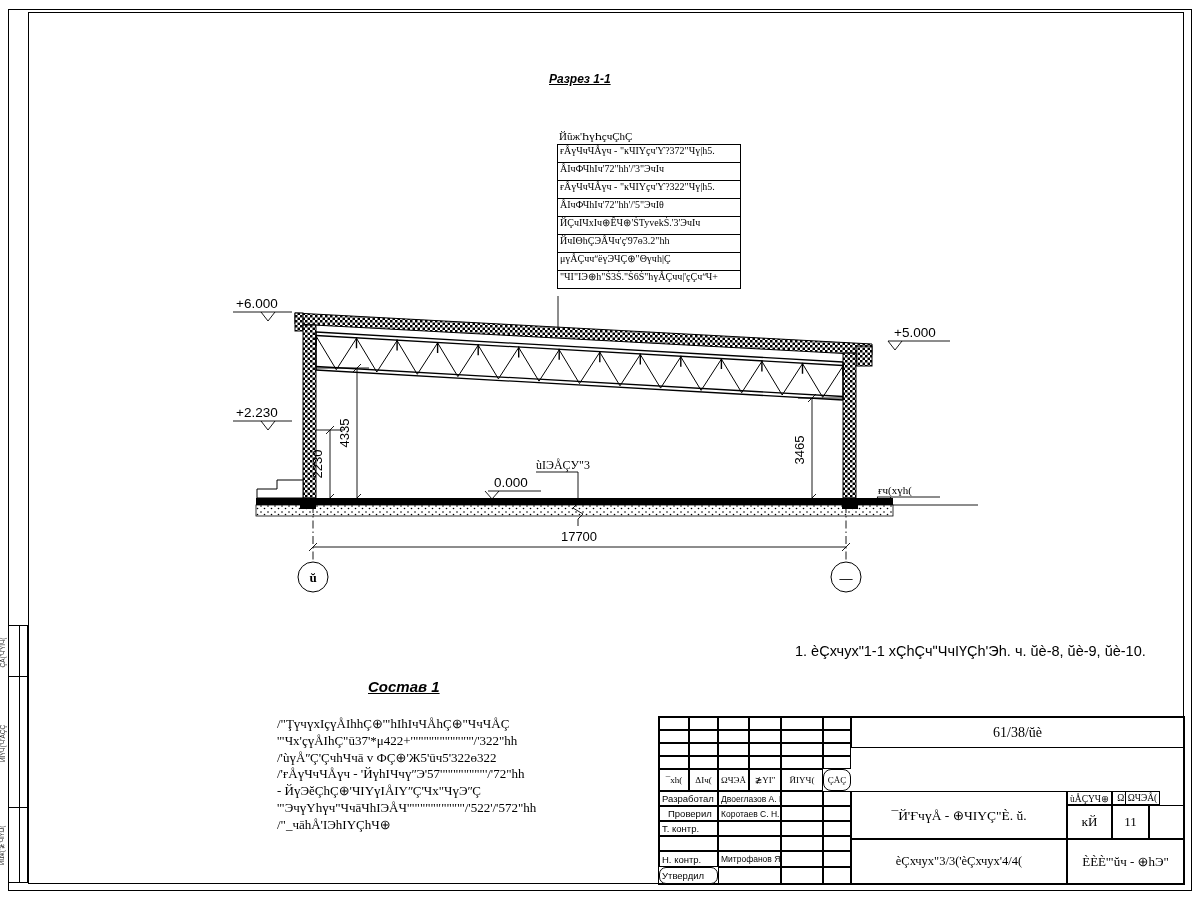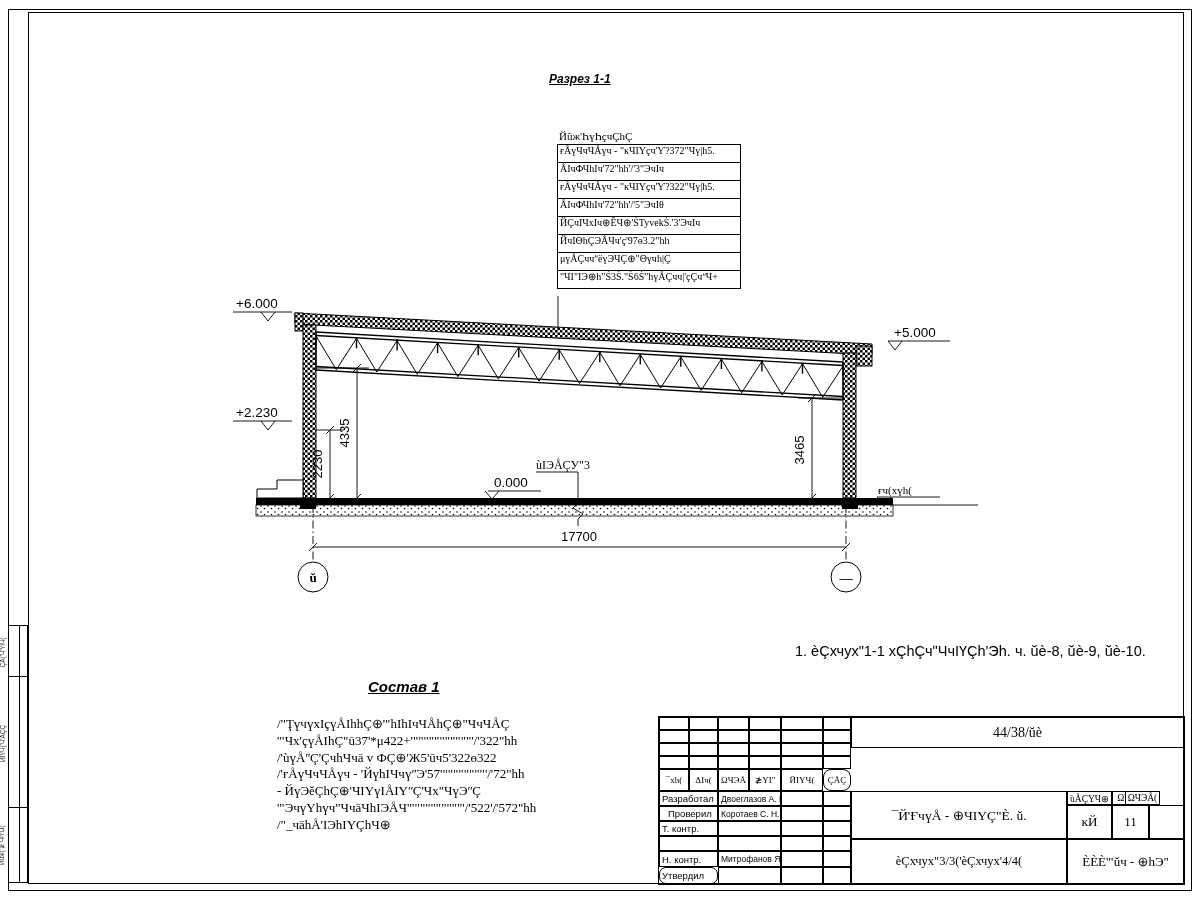--- a/index.html
+++ b/index.html
@@ -252,21 +252,21 @@
   <div class="tb-cell tb-left" style="left:0;top:134px;width:59px;height:16px;font-size:9.5px;">Н. контр.</div>
   <div class="tb-cell tb-left" style="left:59px;top:134px;width:63px;height:16px;font-size:8.5px;">Митрофанов Я. А.</div>
   <div class="tb-cell" style="left:122px;top:134px;width:42px;height:16px;"></div>
   <div class="tb-cell" style="left:164px;top:134px;width:28px;height:16px;"></div>
 
   <div class="tb-cell tb-left" style="left:0;top:150px;width:59px;height:17px;font-size:9.5px;border-radius:7px;">Утвердил</div>
   <div class="tb-cell tb-left" style="left:59px;top:150px;width:63px;height:17px;font-size:8.5px;"></div>
   <div class="tb-cell" style="left:122px;top:150px;width:42px;height:17px;"></div>
   <div class="tb-cell" style="left:164px;top:150px;width:28px;height:17px;"></div>
 
-  <div class="tb-cell serif" style="left:192px;top:0;width:333px;height:31px;font-size:14px;">44/38/ŭè</div>
+  <div class="tb-cell serif" style="left:192px;top:0;width:333px;height:31px;font-size:14px;">61/38/ŭè</div>
   <div class="tb-cell serif" style="left:192px;top:74px;width:216px;height:48px;font-size:13.5px;">¯Й'ҒчүÅ - ⊕ЧIҮÇ"È. ŭ.</div>
 
   <div class="tb-cell serif" style="left:408px;top:74px;width:45px;height:14px;font-size:9.5px;">ùÅÇҮЧ⊕</div>
   <div class="tb-cell serif" style="left:453px;top:74px;width:37px;height:14px;font-size:9.5px;">ΩЧЭÅ</div>
   <div class="tb-cell serif" style="left:466px;top:74px;width:35px;height:14px;font-size:9.5px;">ΩЧЭÅ(</div>
   <div class="tb-cell serif" style="left:408px;top:88px;width:45px;height:34px;font-size:13px;">ĸЙ</div>
   <div class="tb-cell serif" style="left:453px;top:88px;width:37px;height:34px;font-size:13px;">11</div>
   <div class="tb-cell serif" style="left:490px;top:88px;width:35px;height:34px;font-size:13px;"></div>
 
   <div class="tb-cell serif" style="left:192px;top:122px;width:216px;height:45px;font-size:12.5px;">èÇхчух"3/3('èÇхчух'4/4(</div>

